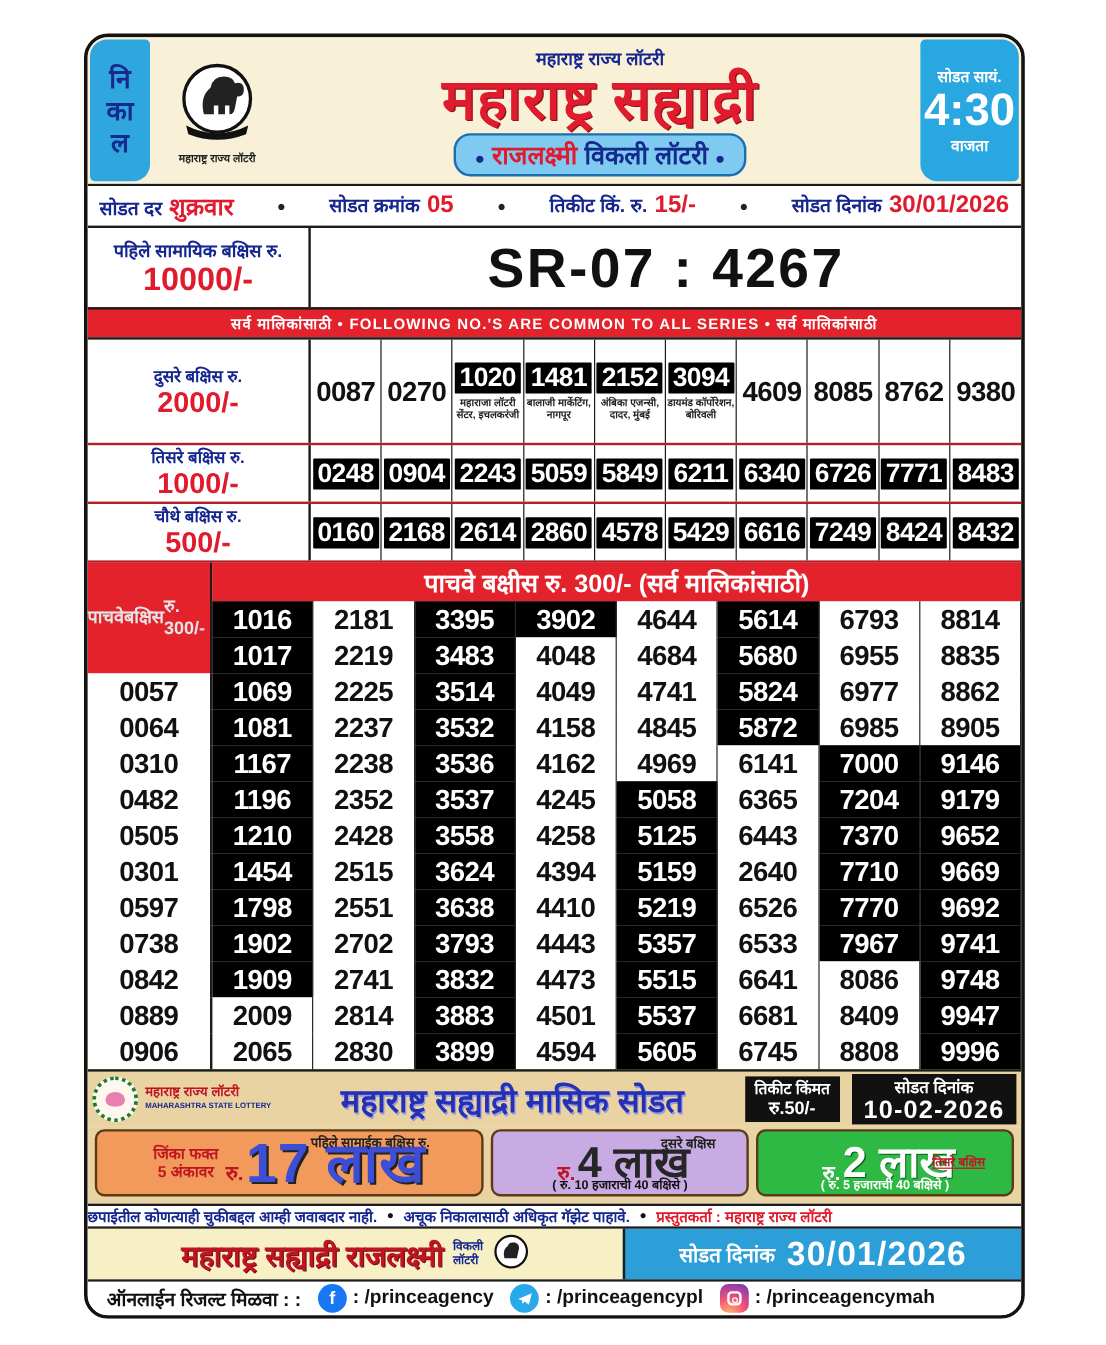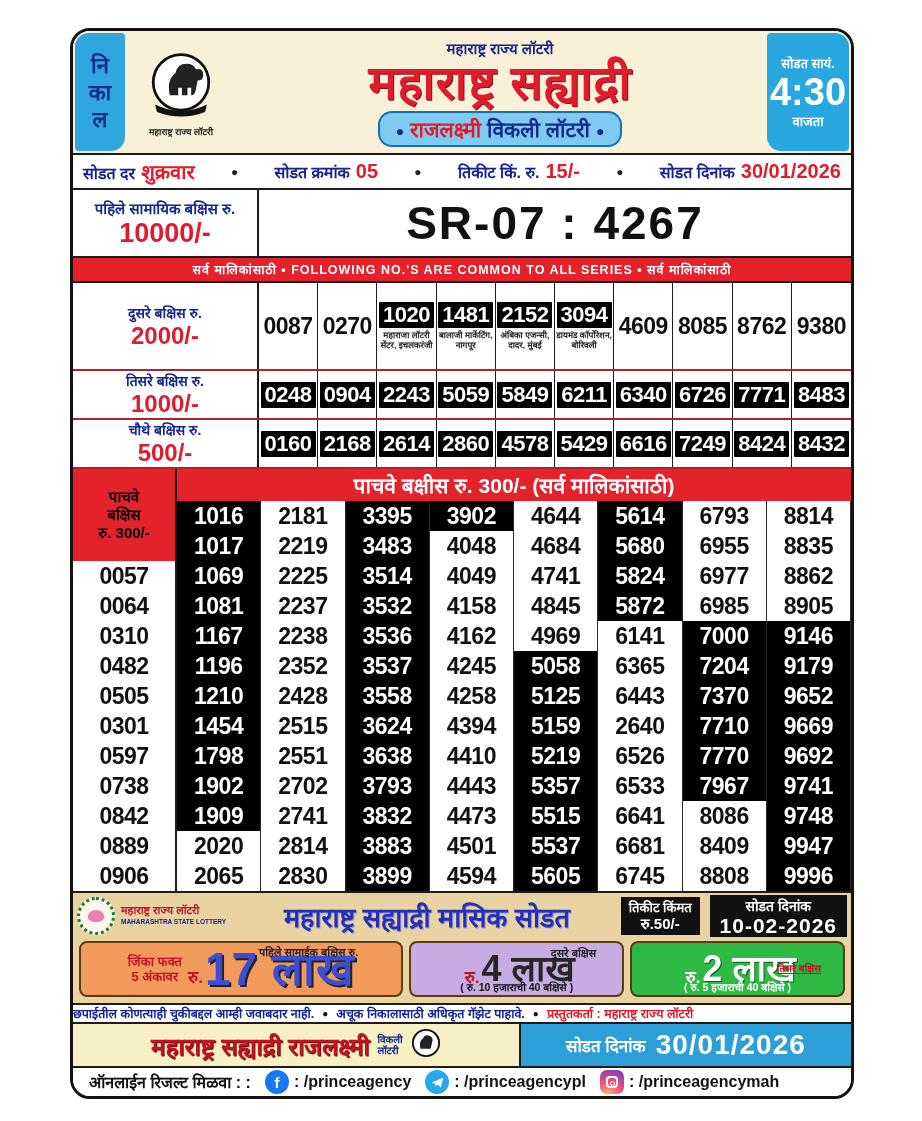--- a/index.html
+++ b/index.html
@@ -62,22 +62,22 @@
   .num-plain { font-size:23px; font-weight:bold; color:#111; letter-spacing:-0.5px; }
   .num-chip { background:#000; color:#fff; font-size:22px; font-weight:bold; padding:0 4px;
               letter-spacing:-0.5px; border-radius:1px; }
   .agent { font-size:8.5px; font-weight:bold; color:#222; text-align:center; line-height:10px; margin-top:2px; }
   .second { min-height:88px; border-top:2px solid #1c1c1c; }
   .third, .fourth { min-height:45px; }
 
   
   .fifth { display:grid; grid-template-columns:104px repeat(8,1fr);
            grid-template-rows:32px repeat(13,30px); border-top:2px solid #b3202a; }
-  .fifth-side { grid-column:1; grid-row:1 / span 3; background:#e4222c; color:#000000;
-                display:flex; flex-direction:column; align-items:center; justify-content:center;
+  .fifth-side { grid-column:1; grid-row:1 / span 3; background:#e4222c; color:#e5e5e5;
+                display:flex; flex-direction:row; align-items:center; justify-content:center;
                 font-weight:bold; font-size:15px; line-height:18px; border-right:2px solid #1c1c1c; }
   .fifth-head { grid-column:2 / -1; grid-row:1; background:#e4222c; color:#fff; font-weight:bold;
                 font-size:21px; display:flex; align-items:center; justify-content:center; }
   .fcell { display:flex; align-items:center; justify-content:center; font-weight:bold; font-size:23px;
            color:#111; border-right:1px solid #2a2a2a; letter-spacing:-0.5px; }
   .fcell.hl { background:#000; color:#fff; }
   .fcell.leftcol { border-right:2px solid #1c1c1c; }
 
   
   .monthly { background:#ead3a2; border-top:2px solid #1c1c1c; display:flex; align-items:center;
@@ -358,21 +358,21 @@
       <div class="fcell hl" style="grid-area: 3 / 2;">1017</div>
       <div class="fcell hl" style="grid-area: 4 / 2;">1069</div>
       <div class="fcell hl" style="grid-area: 5 / 2;">1081</div>
       <div class="fcell hl" style="grid-area: 6 / 2;">1167</div>
       <div class="fcell hl" style="grid-area: 7 / 2;">1196</div>
       <div class="fcell hl" style="grid-area: 8 / 2;">1210</div>
       <div class="fcell hl" style="grid-area: 9 / 2;">1454</div>
       <div class="fcell hl" style="grid-area: 10 / 2;">1798</div>
       <div class="fcell hl" style="grid-area: 11 / 2;">1902</div>
       <div class="fcell hl" style="grid-area: 12 / 2;">1909</div>
-      <div class="fcell" style="grid-area: 13 / 2;">2020</div>
+      <div class="fcell" style="grid-area: 13 / 2;">2009</div>
       <div class="fcell" style="grid-area: 14 / 2;">2065</div>
       <div class="fcell" style="grid-area: 2 / 3;">2181</div>
       <div class="fcell" style="grid-area: 3 / 3;">2219</div>
       <div class="fcell" style="grid-area: 4 / 3;">2225</div>
       <div class="fcell" style="grid-area: 5 / 3;">2237</div>
       <div class="fcell" style="grid-area: 6 / 3;">2238</div>
       <div class="fcell" style="grid-area: 7 / 3;">2352</div>
       <div class="fcell" style="grid-area: 8 / 3;">2428</div>
       <div class="fcell" style="grid-area: 9 / 3;">2515</div>
       <div class="fcell" style="grid-area: 10 / 3;">2551</div>

